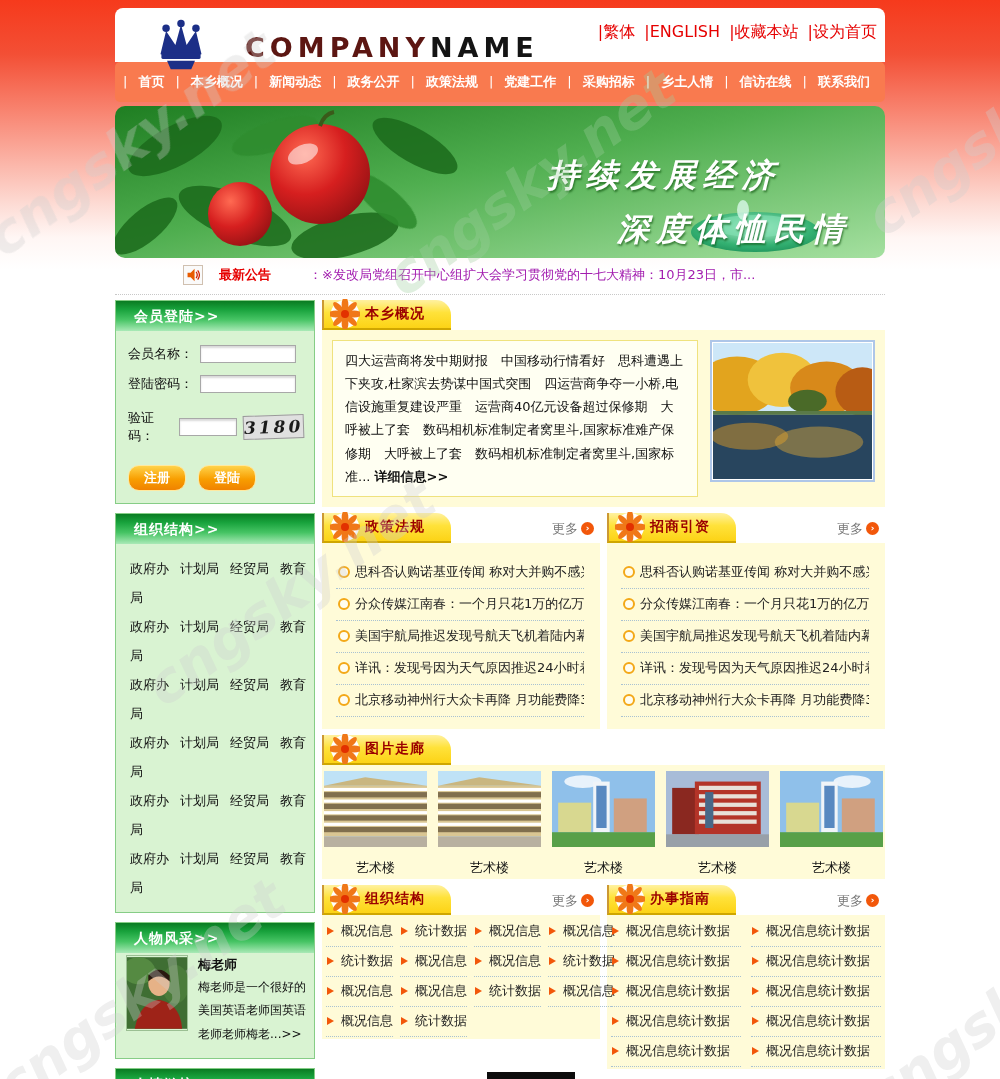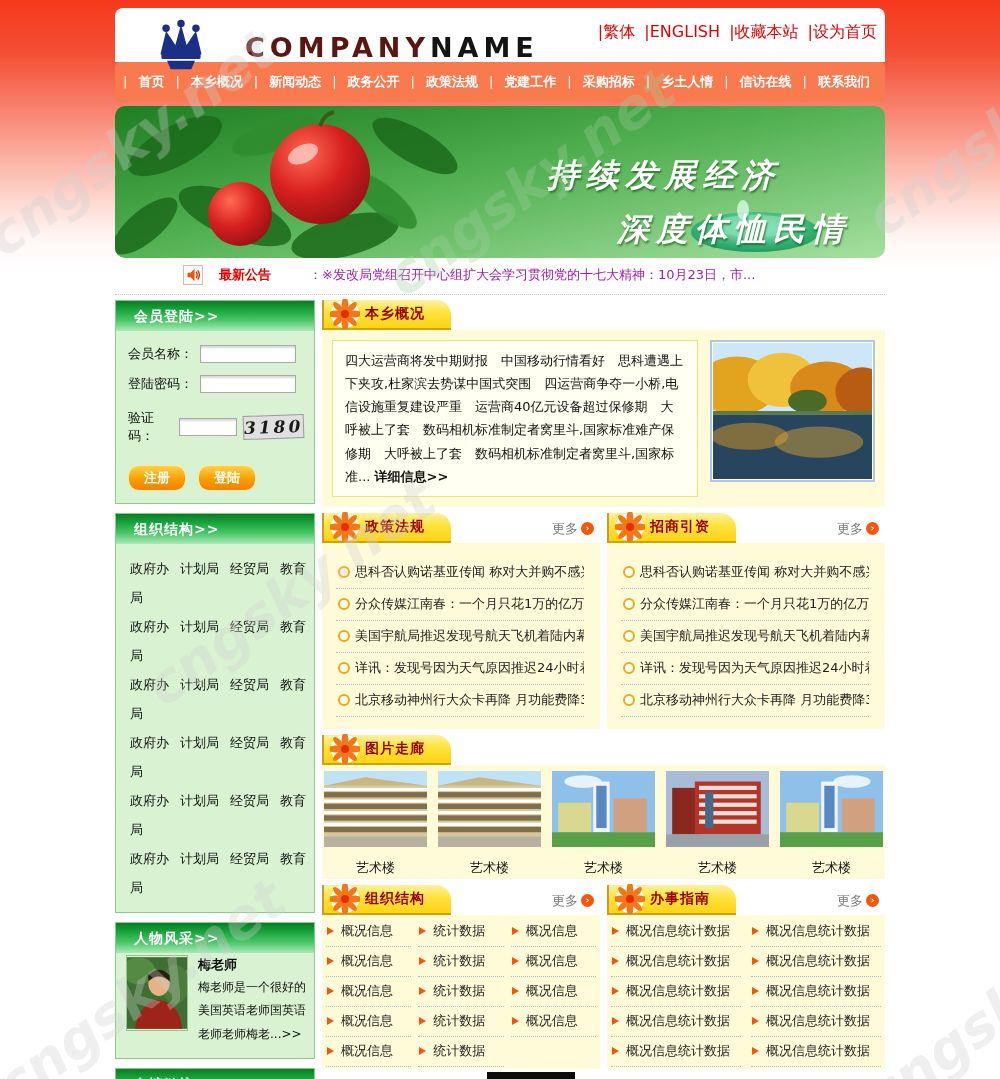--- a/index.html
+++ b/index.html
@@ -90,21 +90,21 @@
   .news-list li::before { content:""; position:absolute; left:2px; top:9px; width:8px; height:8px; border:2px solid #f3a818; border-radius:50%; background:#fffdf0; }
 
   
   .gallery { display:flex; justify-content:space-between; padding:6px 2px 2px; }
   .gitem { width:103px; text-align:center; }
   .gimg { width:103px; height:76px; overflow:hidden; cursor:pointer; }
   .gimg svg { display:block; width:100%; height:100%; }
   .gcap { font-size:13px; color:#111; margin-top:12px; }
 
   
-  .grid3 { display:grid; grid-template-columns:1fr 1fr 1fr; column-gap:7px; padding:2px 4px; }
+  .grid3 { display:grid; grid-template-columns:1fr 1fr 1fr 1fr; column-gap:7px; padding:2px 4px; }
   .grid2 { display:grid; grid-template-columns:1fr 1fr; column-gap:10px; padding:2px 4px; }
   .cell { position:relative; font-size:13px; color:#222; padding:5px 0 6px 15px; border-bottom:1px dotted #a9c2d2; white-space:nowrap; }
   .cell::before { content:""; position:absolute; left:1px; top:10px; border-left:7px solid #f2570a; border-top:4px solid transparent; border-bottom:4px solid transparent; }
   .cell.empty { border-bottom:none; } .cell.empty::before { display:none; }
   .bottom-bar { position:absolute; left:487px; top:1072px; width:88px; height:7px; background:#0c0c0c; z-index:5; }
 
   .wm { position:absolute; z-index:4; pointer-events:none; color:#cfcfcf; opacity:.33; font-size:56px; font-weight:bold; font-style:italic; transform:rotate(-36deg); white-space:nowrap; }
 </style>
 </head>
 <body>

